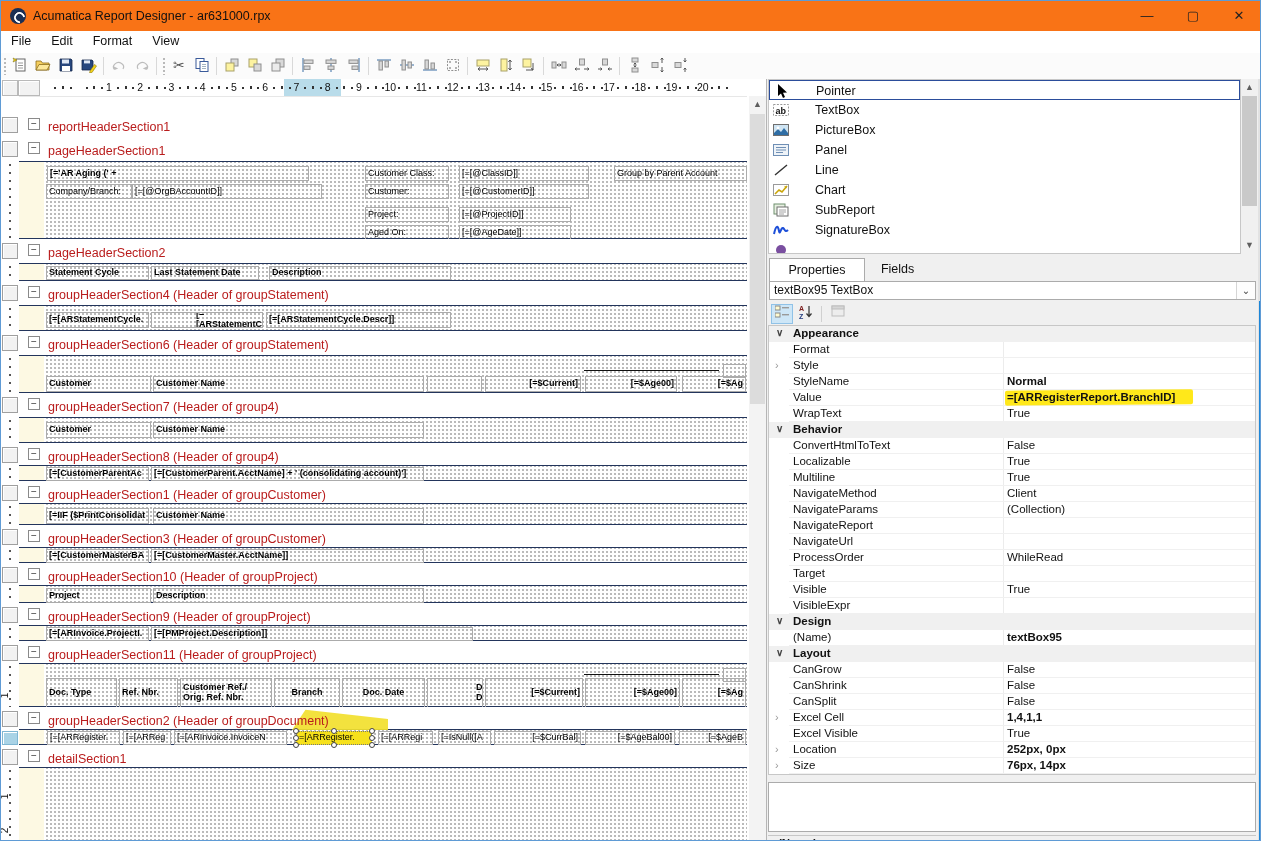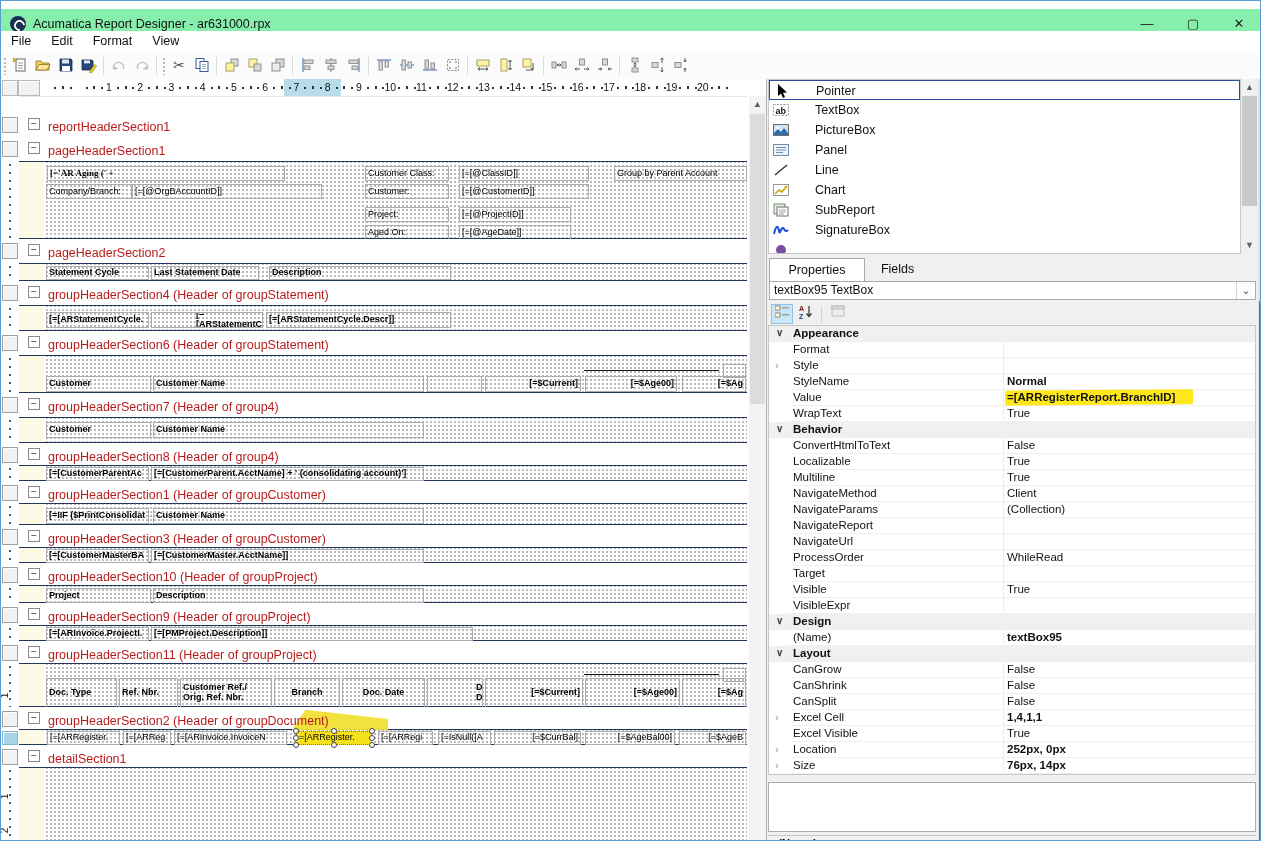--- a/index.html
+++ b/index.html
@@ -1,19 +1,19 @@
 <!DOCTYPE html>
 <html><head>
 <meta charset="utf-8">
 <style>
   html,body{margin:0;padding:0;background:#888;}
   #app{position:relative;width:1261px;height:841px;background:#fff;overflow:hidden;
        font-family:"Liberation Sans", sans-serif;border:1px solid #5f9bd5;box-sizing:border-box;}
   
-  #titlebar{position:absolute;left:0;top:8px;width:100%;height:30px;background:#86efac;}
+  #titlebar{position:absolute;left:0;top:0;width:100%;height:30px;background:#f97316;}
   #logo{position:absolute;left:9px;top:7px;width:16px;height:16px;border-radius:50%;background:#1b2f54;}
   #logo:after{content:"";position:absolute;left:4px;top:4px;width:7px;height:7px;border-radius:50%;
        border:2px solid #fff;border-right-color:transparent;transform:rotate(40deg);}
   #window-title{position:absolute;left:32px;top:8px;font-size:12.5px;color:#111;}
   .winbtn{position:absolute;top:0;width:46px;height:30px;text-align:center;line-height:30px;
        font-size:13px;color:#222;}
   
   #menubar{position:absolute;left:0;top:30px;width:100%;height:22px;background:#fff;}
   .menu-item{display:inline-block;padding:3px 10px;font-size:12.5px;color:#111;}
   
@@ -349,21 +349,21 @@
         <div class="band-header" style="top: 17px; height: 24px;">
           <div class="collapse-box">−</div>
           <span class="band-label">reportHeaderSection1</span>
         </div>
         <div class="band-header" style="top: 41px; height: 24px;">
           <div class="collapse-box">−</div>
           <span class="band-label">pageHeaderSection1</span>
         </div>
         <div class="band-content" style="top: 65px; height: 78px;">
           <div class="surface">
-            <div class="tbox b" style="left: 3px; top: 4px; width: 238px; height: 15px; font-family: Liberation Serif, serif;">[='AR Aging (' +</div>
+            <div class="tbox b" style="left: 3px; top: 4px; width: 262px; height: 15px;">[='AR Aging (' +</div>
             <div class="tbox" style="left: 321px; top: 4px; width: 84px; height: 15px;">Customer Class:</div>
             <div class="tbox" style="left: 415px; top: 4px; width: 130px; height: 15px;">[=[@ClassID]]</div>
             <div class="tbox" style="left: 570px; top: 4px; width: 133px; height: 15px;">Group by Parent Account</div>
             <div class="tbox" style="left: 2px; top: 22px; width: 86px; height: 15px;">Company/Branch:</div>
             <div class="tbox" style="left: 88px; top: 22px; width: 190px; height: 15px;">[=[@OrgBAccountID]]</div>
             <div class="tbox" style="left: 321px; top: 22px; width: 84px; height: 15px;">Customer:</div>
             <div class="tbox" style="left: 415px; top: 22px; width: 130px; height: 15px;">[=[@CustomerID]]</div>
             <div class="tbox" style="left: 321px; top: 45px; width: 84px; height: 15px;">Project:</div>
             <div class="tbox" style="left: 415px; top: 45px; width: 112px; height: 15px;">[=[@ProjectID]]</div>
             <div class="tbox" style="left: 321px; top: 63px; width: 84px; height: 15px;">Aged On:</div>

